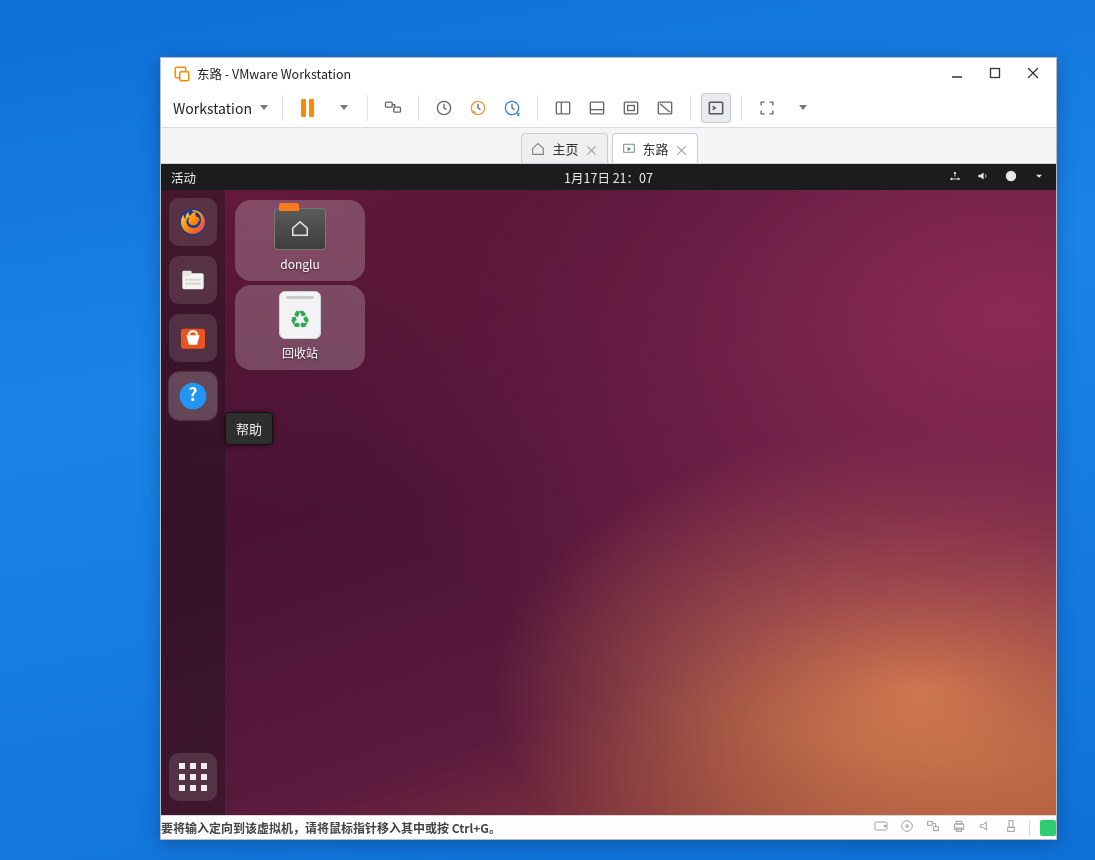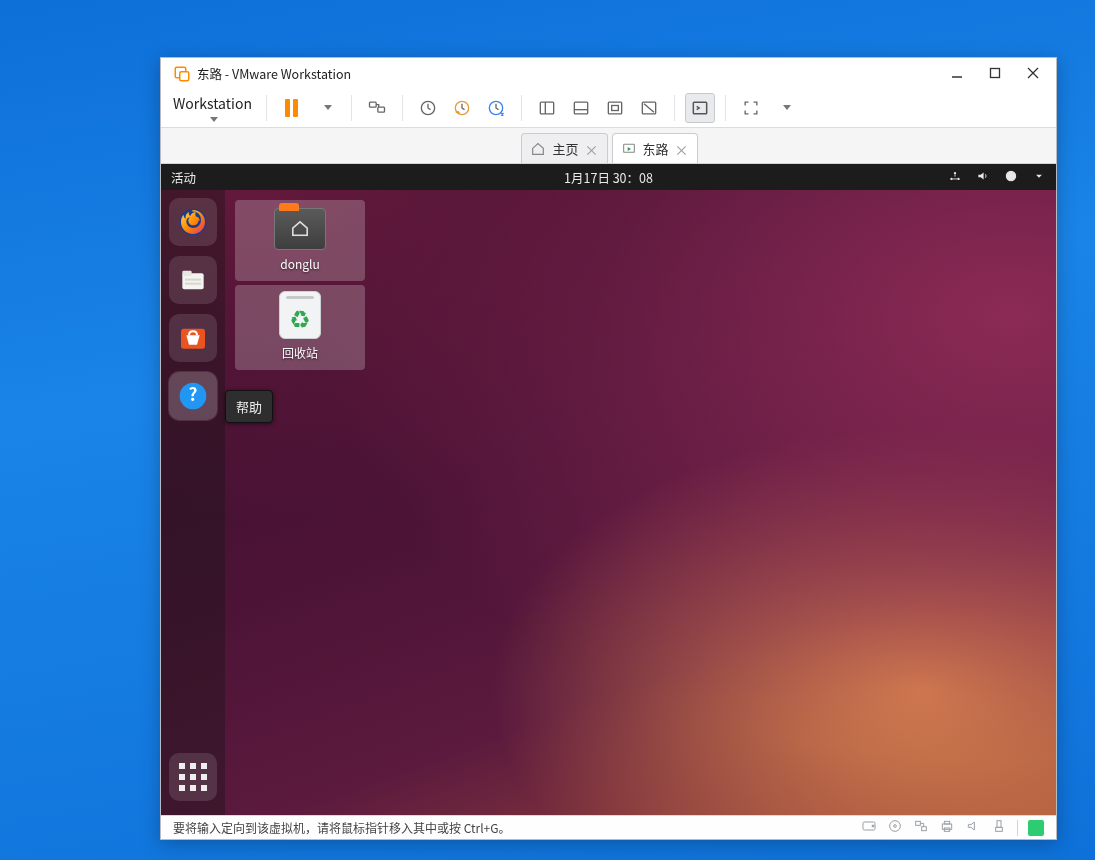--- a/index.html
+++ b/index.html
@@ -16,21 +16,21 @@
     display: flex; flex-direction: column;
   }
   .titlebar { height: 30px; display: flex; align-items: center; padding: 0 6px; }
   .titlebar .app-icon { width: 18px; height: 18px; margin: 0 6px; }
   .titlebar .title { font-size: 12.5px; color: #222; flex: 1; }
   .titlebar .winbtns { display: flex; gap: 4px; }
   .winbtn { width: 34px; height: 24px; display:flex;align-items:center;justify-content:center; color:#333; }
   .winbtn svg { width: 12px; height: 12px; }
 
   .menubar { height: 40px; display: flex; align-items: center; border-bottom: 1px solid #dadce0; padding: 0 8px; gap:4px;}
-  .menubar .menulabel { font-size: 14px; color: #222; padding: 4px 4px; display:flex;align-items:center;gap:4px;flex-direction:column;}
+  .menubar .menulabel { font-size: 14px; color: #222; padding: 4px 4px; display:flex;align-items:center;gap:4px;}
   .menubar .sep { width:1px; height:26px; background:#e1e3e6; margin:0 6px;}
   .tbtn { width:30px; height:30px; display:flex;align-items:center;justify-content:center; color:#555; border-radius:3px;}
   .tbtn.active{ background:#e8eaed; border:1px solid #c7cacd;}
   .tbtn svg{ width:20px;height:20px;}
   .pause { display:flex;align-items:center;gap:2px; padding:2px 2px;}
   .pause .bars{ display:flex; gap:3px;}
   .pause .bars span{ width:5px;height:18px;background:#ff8a00;border-radius:1px;}
   .chev { width:0;height:0;border-left:4px solid transparent;border-right:4px solid transparent;border-top:5px solid #777; margin-left:4px;}
 
   .tabbar { height: 36px; background:#f5f5f6; border-bottom:1px solid #d0d3d7; display:flex; align-items:flex-end; padding-left:6px;justify-content:center;}
@@ -57,37 +57,37 @@
   .dock { position:absolute; left:0; top:26px; bottom:0; width:64px; background:rgba(20,20,20,.38);
           display:flex; flex-direction:column; align-items:center; padding-top:8px; gap:10px;}
   .dockitem{ width:48px;height:48px;border-radius:10px; background:rgba(255,255,255,.12); display:flex;align-items:center;justify-content:center; position:relative;}
   .dockitem.sel{ background:rgba(255,255,255,.22); outline:1px solid rgba(255,255,255,.12);}
   .dockitem svg{ width:32px;height:32px;}
   .dock .spacer{ flex:1;}
   .appsbtn{ margin-bottom:14px;}
   .appsbtn .grid{ display:grid; grid-template-columns:repeat(3,6px); grid-template-rows:repeat(3,6px); gap:5px;}
   .appsbtn .grid span{ background:#eee; width:6px;height:6px;}
 
-  .tooltip{ position:absolute; left:64px; top:226px; background:#2e2e2e; color:#eee; font-size:13px; padding:6px 10px; border-radius:4px; border:1px solid #111; box-shadow:0 1px 4px rgba(0,0,0,.5);text-align:center;}
+  .tooltip{ position:absolute; left:64px; top:248px; background:#2e2e2e; color:#eee; font-size:13px; padding:6px 10px; border-radius:4px; border:1px solid #111; box-shadow:0 1px 4px rgba(0,0,0,.5);text-align:center;}
   
   .desk-icons{ position:absolute; left:74px; top:36px; width:150px;}
-  .dicon{ width:130px; text-align:center; color:#fff; font-size:12px; padding:6px 4px 10px; border-radius:4px; margin-bottom:4px;}
+  .dicon{ width:130px; text-align:center; color:#fff; font-size:12px; padding:6px 4px 10px; border-radius:16px; margin-bottom:4px;}
   .dicon.sel{ background:rgba(255,255,255,.22);}
   .dicon .fold{ width:52px;height:42px; margin:2px auto 6px; border-radius:4px; background:linear-gradient(#5a5a5a,#3e3e3e); position:relative; border:1px solid #777;}
   .dicon .fold::before{ content:""; position:absolute; top:-6px; left:4px; width:20px;height:8px; border-radius:3px 3px 0 0; background:#ff7a1a;}
   .dicon .fold.home::after{ content:""; position:absolute; inset:8px; background:none;}
   .dicon .fold.home .h { position:absolute; left:50%; top:50%; transform:translate(-50%,-55%); width:22px; height:16px; }
   .dicon .trash{ width:42px;height:48px;margin:0 auto 6px; border-radius:6px; background:#f2f3f4; border:1px solid #cfd2d4; position:relative;}
   .dicon .trash::before{content:"";position:absolute;top:4px;left:50%;transform:translateX(-50%);width:28px;height:3px;background:#c7c9cb;border-radius:2px;}
   .dicon .trash .rec{ position:absolute; left:50%; top:50%; transform:translate(-50%,-40%); color:#2fa84f; font-size:18px;}
   .dicon .pkg{ width:52px;height:44px;margin:0 auto 6px; background:linear-gradient(90deg,#e3a368 50%, #c98649 50%); border-radius:4px; border:1px solid #a66e3e;}
   .dicon .label{ line-height:1.25; word-break:break-word; text-shadow:0 1px 2px rgba(0,0,0,.6);}
 
   
-  .statusbar{ height:24px; background:#fefefe; border-top:1px solid #d6d8da; display:flex; align-items:center; padding:0 12px; font-size:12px; color:#444;}
+  .statusbar{ height:24px; background:#fefefe; border-top:1px solid #d6d8da; display:flex; align-items:center; padding:0 0; font-size:12px; color:#444;font-weight:bold;}
   .statusbar .right{ margin-left:auto; display:flex; gap:10px; align-items:center;}
   .statusbar .right svg{ width:16px;height:16px; stroke:#9aa0a6; fill:none; stroke-width:1.5;}
   .statusbar .note{ width:16px;height:16px; background:#2ecc71; border-radius:2px;}
 </style>
 </head>
 <body>
 
 <div class="vmwin">
 
   <div class="titlebar">
@@ -223,21 +223,21 @@
           </svg>
         </span>
       <span>东路</span>
       <span class="close">×</span>
     </div>
   </div>
 
   <div class="guest">
     <div class="gnome-top">
       <span>活动</span>
-      <span class="center">1月17日  30：08</span>
+      <span class="center">1月17日  21：07</span>
       <div class="right">
         <span><svg viewBox="0 0 24 24">
               <circle cx="6" cy="17" r="2"></circle>
               <circle cx="18" cy="17" r="2"></circle>
               <circle cx="12" cy="7" r="2"></circle>
               <path d="M12 9v4M8 17h8" stroke="#e7e7e7" stroke-width="1.5" fill="none"></path>
             </svg></span>
         <span><svg viewBox="0 0 24 24">
               <path d="M4 10v4h4l5 4V6l-5 4H4z"></path>
               <path d="M16 9c1.5 1 1.5 5 0 6" stroke="#e7e7e7" fill="none" stroke-width="1.5"></path>

